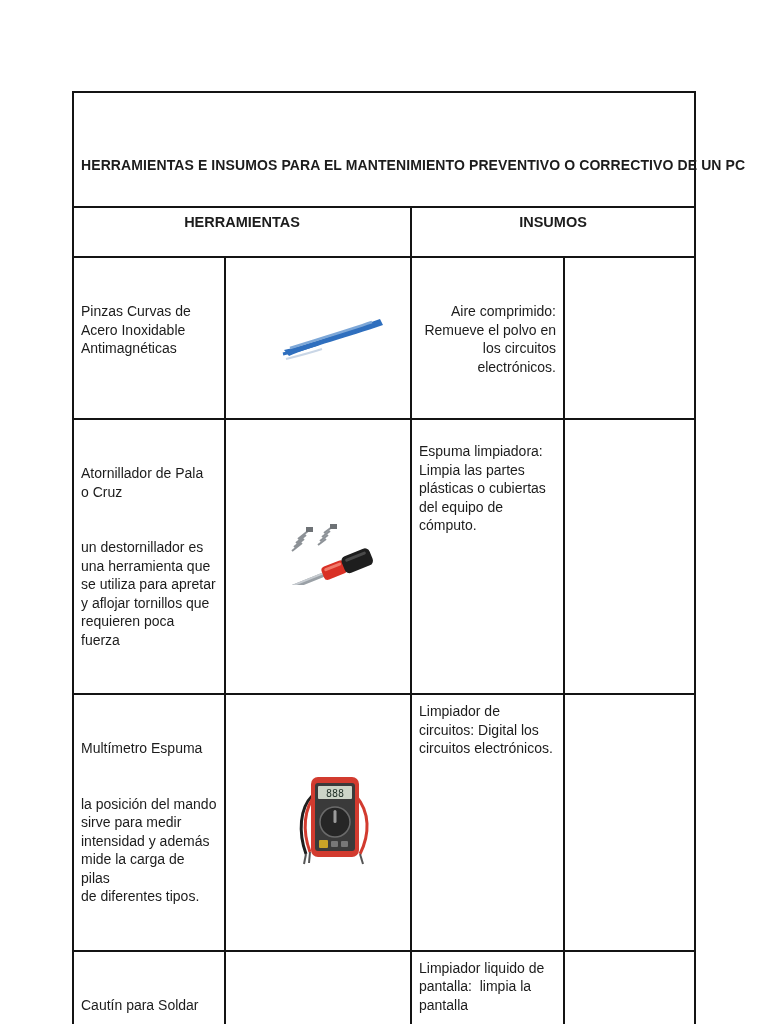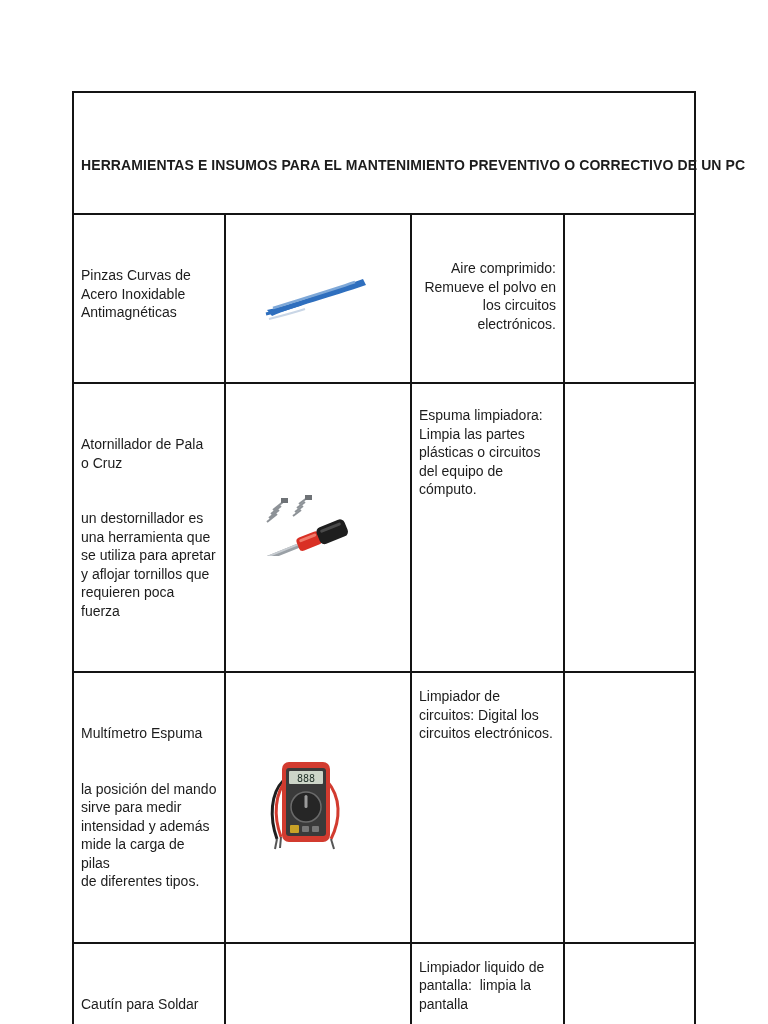--- a/index.html
+++ b/index.html
@@ -6,33 +6,33 @@
   .page {
     position: relative; width: 768px; height: 1024px; background: #ffffff;
     font-family: "Liberation Sans", sans-serif; color: #1c1c1c; overflow: hidden;
   }
   table.doc-table {
     position: absolute; left: 72px; top: 91px; width: 622px;
     border-collapse: collapse; table-layout: fixed;
   }
   td {
     border: 2px solid #141414; vertical-align: top;
-    padding: 14px 7px; font-size: 14px; line-height: 18.5px;
+    padding: 7px 7px; font-size: 14px; line-height: 18.5px;
     white-space: pre-wrap; word-wrap: break-word;
   }
   .title-cell { height: 80px; text-align: center; vertical-align: top; padding-top: 26px; }
   .title-text { font-weight: bold; font-size: 14px; letter-spacing: 0.1px; white-space: nowrap; }
   .head-cell { height: 36px; text-align: center; font-weight: bold; font-size: 14.5px; padding-top: 5px; }
   .tool-name { font-weight: normal; display: block; }
   .tool-desc { display: block; }
   tr.r1 > td { height: 109px; }
   tr.r2 > td { height: 129px; }
   tr.r3 > td { height: 109px; }
   tr.r4 > td { height: 111px; }
-  td.img-cell { vertical-align: middle; padding: 2px; }
+  td.img-cell { text-align: center; vertical-align: middle; padding: 2px; }
   td.off-lg { padding-top: 44px; text-align: right; }
   td.off-md { padding-top: 22px; }
   svg { display: inline-block; }
 </style>
 </head>
 <body>
 
 <div class="page">
   <table class="doc-table">
     <colgroup>
@@ -42,20 +42,24 @@
         <col style="width:131px">
     </colgroup>
 
     <tbody>
         <tr>
       <td colspan="4" class="title-cell">
         <span class="title-text">HERRAMIENTAS E INSUMOS PARA EL MANTENIMIENTO PREVENTIVO O CORRECTIVO DE UN PC</span>
       </td>
     </tr>
 
+    <tr>
+      <td colspan="2" class="head-cell">HERRAMIENTAS</td>
+      <td colspan="2" class="head-cell">INSUMOS</td>
+    </tr>
 
     <tr class="r1">
       <td>
         <span class="tool-name">Pinzas Curvas de
 Acero Inoxidable
 Antimagnéticas</span>
       </td>
       <td class="img-cell">
         <svg width="116" height="52" viewBox="0 0 116 52">
           <path d="M8 40 C 24 37, 62 24, 104 9 L 107 15 C 72 27, 34 37, 13 46 Z" fill="#2f6fbe"></path>
@@ -94,21 +98,21 @@
             <rect x="0" y="7" width="36" height="1.8" fill="#c7ccd1"></rect>
             <rect x="34" y="2" width="24" height="14" rx="4" fill="#d93025"></rect>
             <rect x="37" y="4" width="18" height="3" rx="1.5" fill="#f07a6a"></rect>
             <rect x="56" y="0" width="30" height="18" rx="5" fill="#1e1e1e"></rect>
             <rect x="60" y="3" width="22" height="3" rx="1.5" fill="#4a4a4a"></rect>
           </g>
         </svg>
       </td>
       <td class="off-md">Espuma limpiadora:
 Limpia las partes
-plásticas o circuitos
+plásticas o cubiertas
 del equipo de
 cómputo.</td>
       <td></td>
     </tr>
 
     <tr class="r3">
       <td>
         <span class="tool-name">Multímetro Espuma</span>
         <span class="tool-desc">la posición del mando
 sirve para medir

